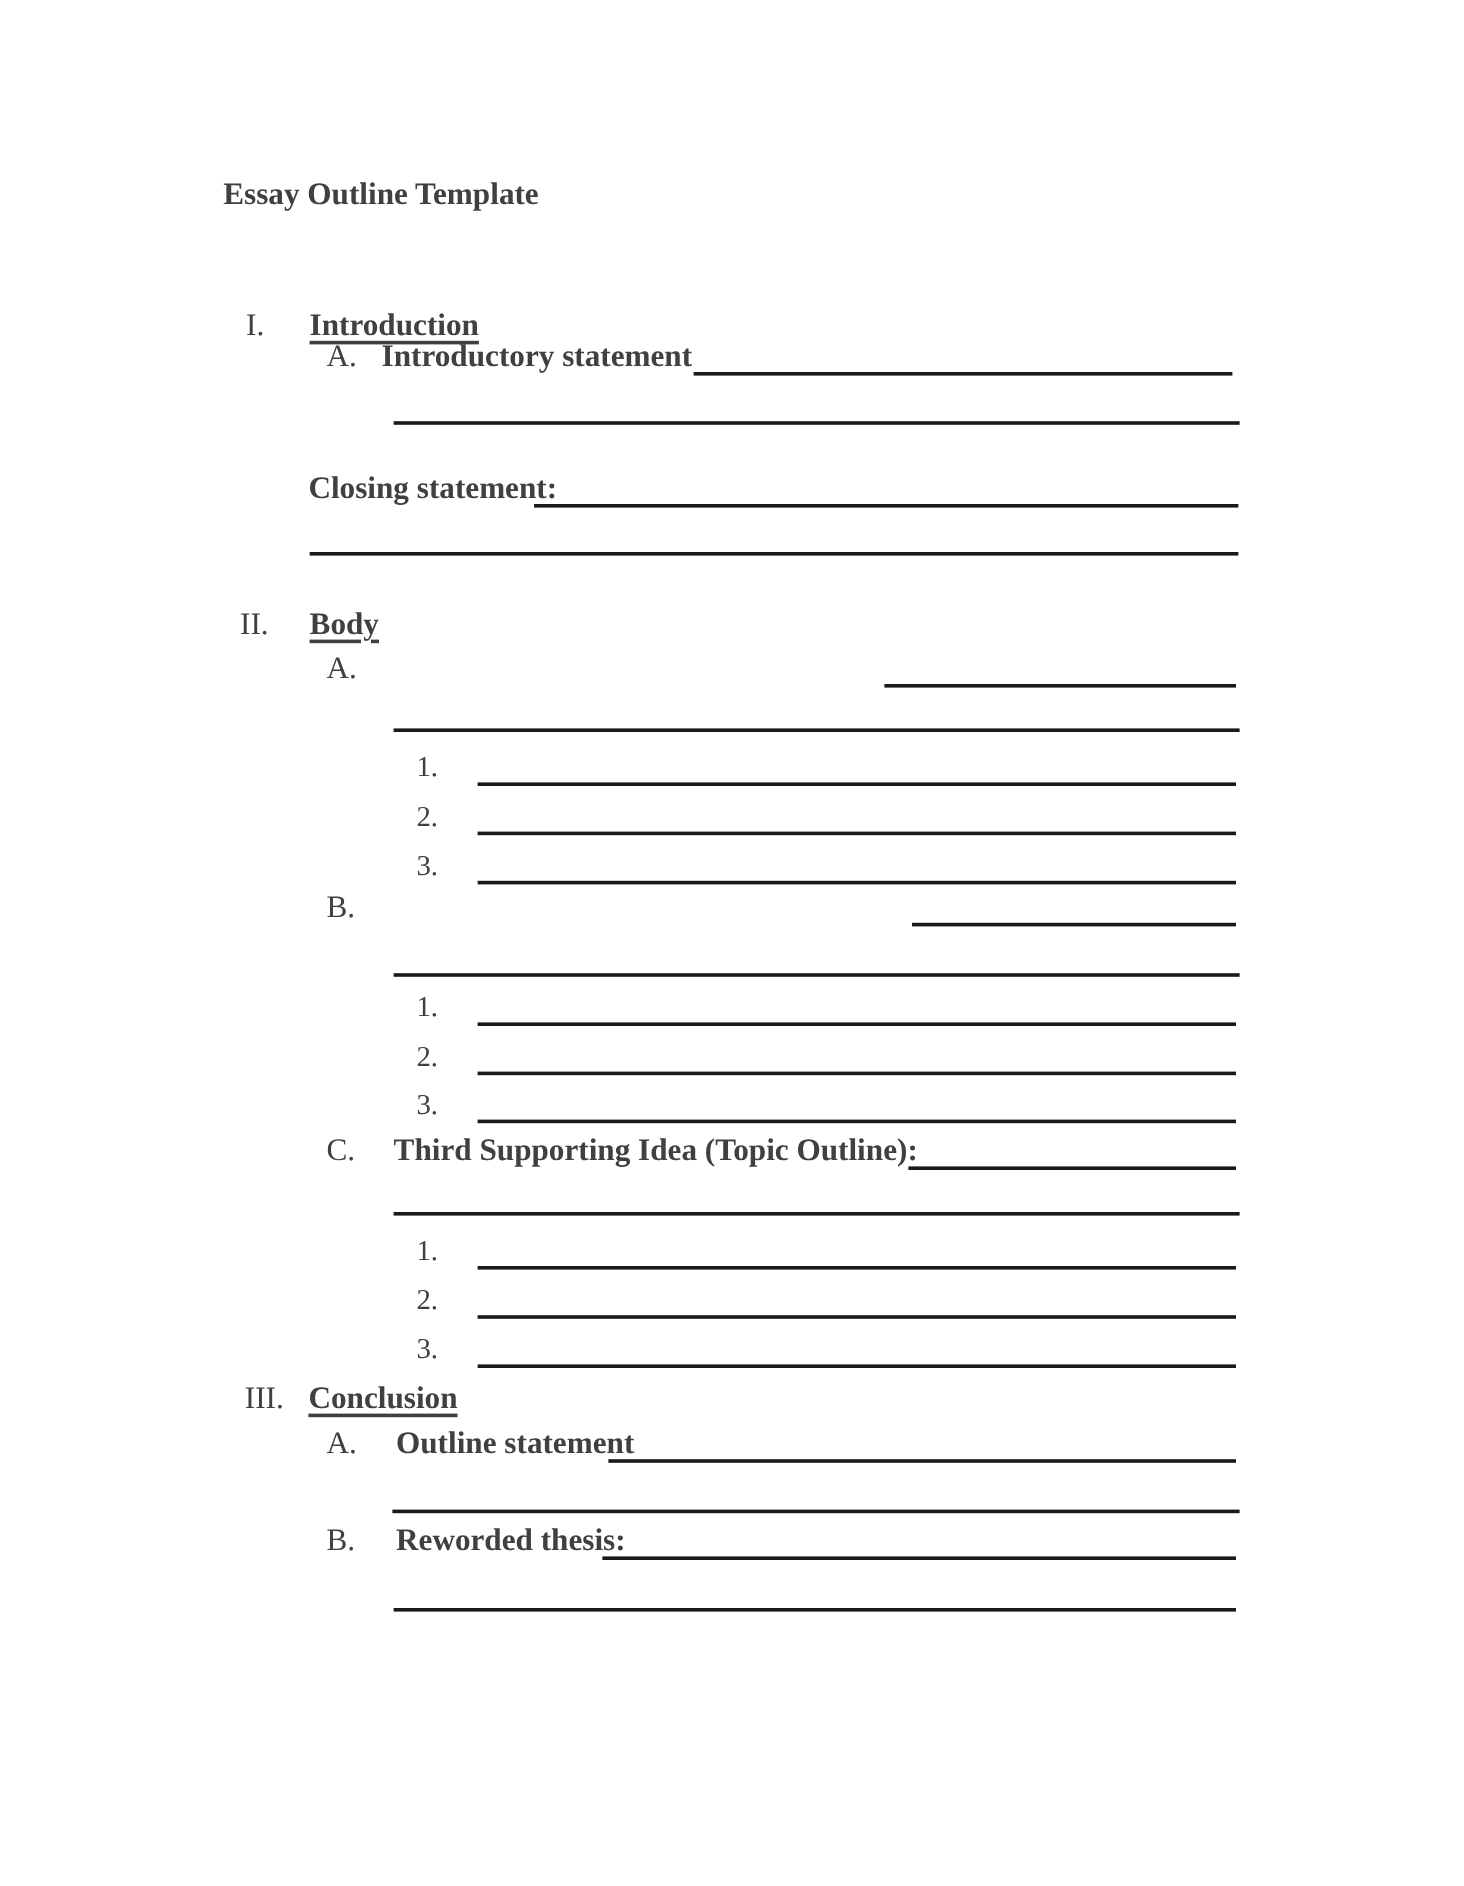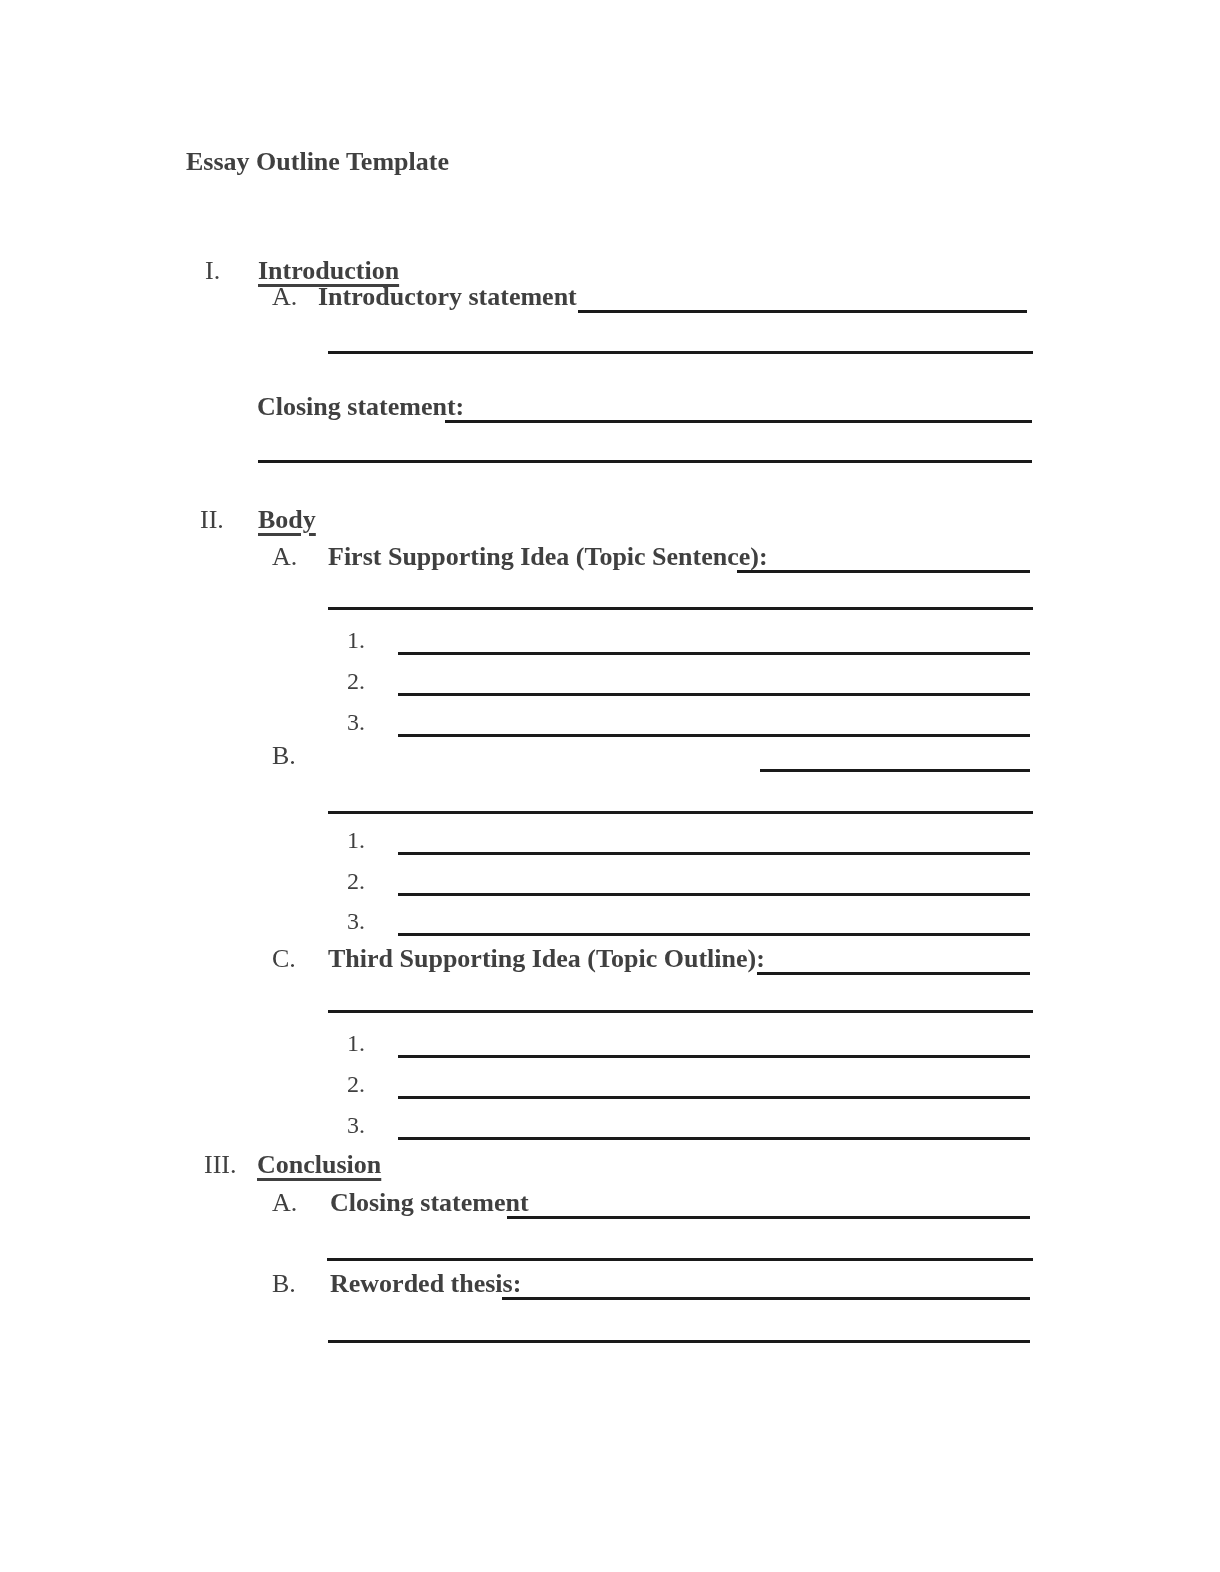--- a/index.html
+++ b/index.html
@@ -44,21 +44,20 @@
   <div class="rule" style="left:328px; top:351px; width:705px;"></div>
 
   <span class="t fs26 b" style="left:257px; top:394px;">Closing statement:</span>
   <div class="rule" style="left:445px; top:420px; width:587px;"></div>
   <div class="rule" style="left:258px; top:460px; width:774px;"></div>
 
   <span class="t fs26" style="left:200px; top:507px;">II.</span>
   <span class="t fs26 heading" style="left:258px; top:507px;">Body</span>
 
   <span class="t fs26" style="left:272px; top:544px;">A.</span>
-  <span class="t fs26 b" style="left:328px; top:544px;">First Supporting Idea (Topic Sentence):</span>
   <div class="rule" style="left:737px; top:570px; width:293px;"></div>
   <div class="rule" style="left:328px; top:607px; width:705px;"></div>
 
   <span class="t fs24" style="left:347px; top:628px;">1.</span>
   <div class="rule" style="left:398px; top:652px; width:632px;"></div>
   <span class="t fs24" style="left:347px; top:669px;">2.</span>
   <div class="rule" style="left:398px; top:693px; width:632px;"></div>
   <span class="t fs24" style="left:347px; top:710px;">3.</span>
   <div class="rule" style="left:398px; top:734px; width:632px;"></div>
 
@@ -82,21 +81,21 @@
   <div class="rule" style="left:398px; top:1055px; width:632px;"></div>
   <span class="t fs24" style="left:347px; top:1072px;">2.</span>
   <div class="rule" style="left:398px; top:1096px; width:632px;"></div>
   <span class="t fs24" style="left:347px; top:1113px;">3.</span>
   <div class="rule" style="left:398px; top:1137px; width:632px;"></div>
 
   <span class="t fs26" style="left:204px; top:1152px;">III.</span>
   <span class="t fs26 heading" style="left:257px; top:1152px;">Conclusion</span>
 
   <span class="t fs26" style="left:272px; top:1190px;">A.</span>
-  <span class="t fs26 b" style="left:330px; top:1190px;">Closing statement</span>
+  <span class="t fs26 b" style="left:330px; top:1190px;">Outline statement</span>
   <div class="rule" style="left:507px; top:1216px; width:523px;"></div>
   <div class="rule" style="left:327px; top:1258px; width:706px;"></div>
 
   <span class="t fs26" style="left:272px; top:1271px;">B.</span>
   <span class="t fs26 b" style="left:330px; top:1271px;">Reworded thesis:</span>
   <div class="rule" style="left:502px; top:1297px; width:528px;"></div>
   <div class="rule" style="left:328px; top:1340px; width:702px;"></div>
 
 </div>
 

